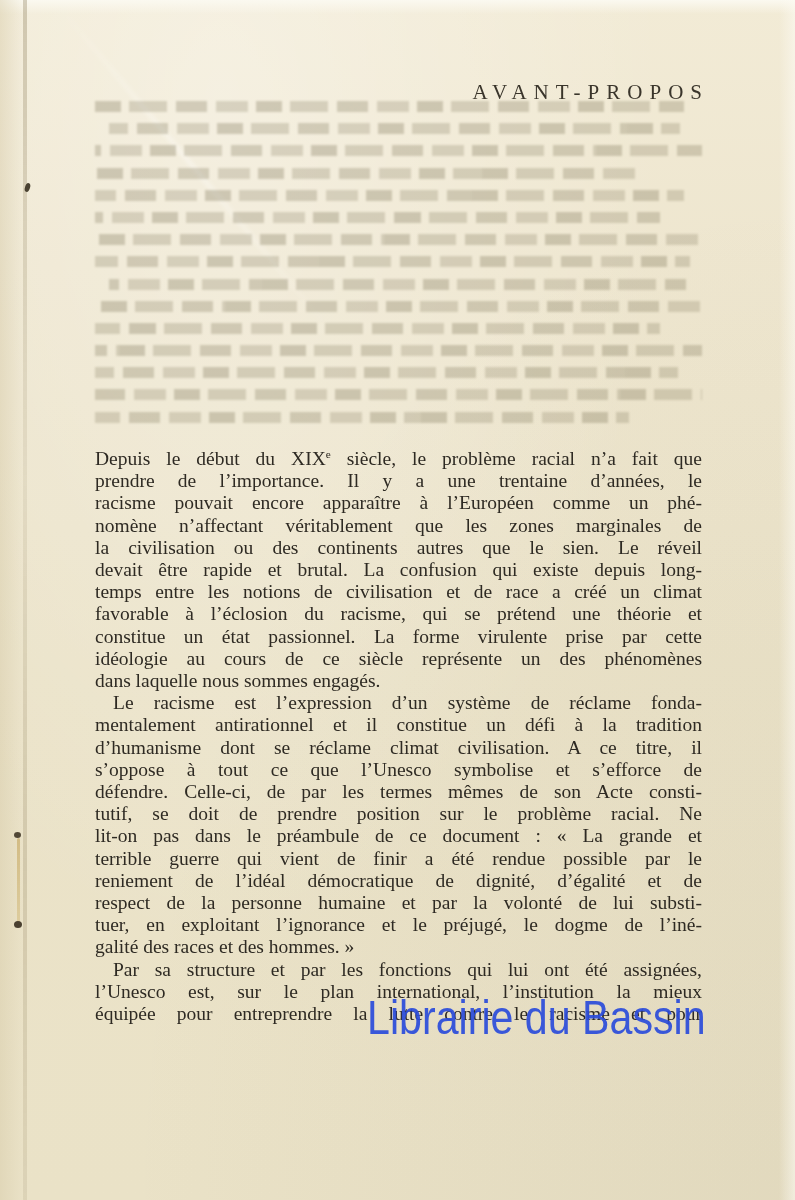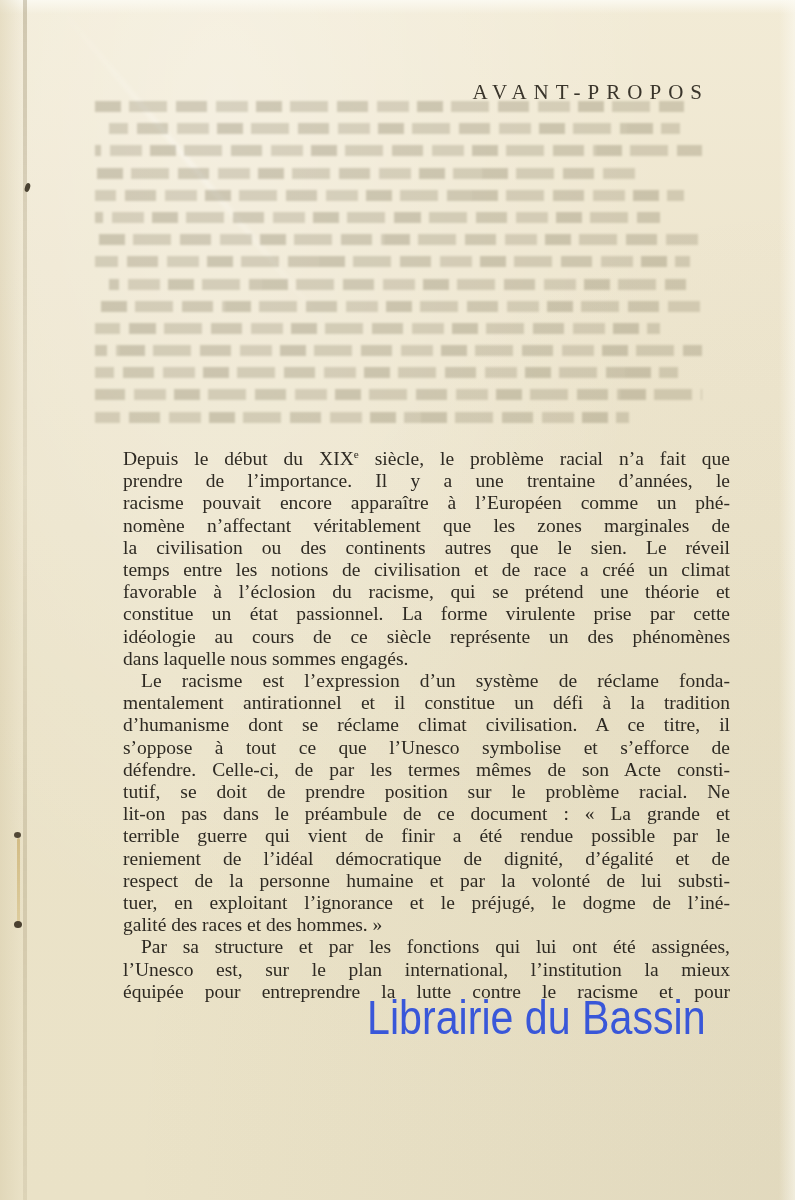--- a/index.html
+++ b/index.html
@@ -49,21 +49,21 @@
   .gl{height:11px;margin-bottom:11.2px;filter:blur(1.2px);opacity:.5;
     background:
       repeating-linear-gradient(90deg,
         rgba(118,110,80,.60) 0 26px, rgba(118,110,80,0) 26px 34px,
         rgba(118,110,80,.48) 34px 72px, rgba(118,110,80,0) 72px 81px,
         rgba(118,110,80,.55) 81px 112px, rgba(118,110,80,0) 112px 121px,
         rgba(118,110,80,.45) 121px 153px, rgba(118,110,80,0) 153px 161px);}
   
   .text{
     position:absolute;left:95px;top:448px;width:607px;
-    font-size:19.5px;line-height:22.2px;color:#2e2a23;margin-left:28px;
+    font-size:19.5px;line-height:22.2px;color:#2e2a23;
   }
   .para{margin:0;}
   .para.indent .ln:first-child{text-indent:18px;}
   .ln{text-align:justify;text-align-last:justify;white-space:normal;}
   .ln.end{text-align-last:left;}
   .ln sup{font-size:.58em;line-height:0;}
   
   .watermark{
     position:absolute;left:367px;top:993px;
     font-family:"Liberation Sans", sans-serif;
@@ -102,20 +102,21 @@
       <div class="gl" style="width: 88%; background-position-x: -742px; margin-left: 0px;"></div>
     </div>
 
   <div class="text">
       <div class="para">
         <div class="ln">Depuis le début du XIX<sup>e</sup> siècle, le problème racial n’a fait que</div>
         <div class="ln">prendre de l’importance. Il y a une trentaine d’années, le</div>
         <div class="ln">racisme pouvait encore apparaître à l’Européen comme un phé-</div>
         <div class="ln">nomène n’affectant véritablement que les zones marginales de</div>
         <div class="ln">la civilisation ou des continents autres que le sien. Le réveil</div>
+        <div class="ln">devait être rapide et brutal. La confusion qui existe depuis long-</div>
         <div class="ln">temps entre les notions de civilisation et de race a créé un climat</div>
         <div class="ln">favorable à l’éclosion du racisme, qui se prétend une théorie et</div>
         <div class="ln">constitue un état passionnel. La forme virulente prise par cette</div>
         <div class="ln">idéologie au cours de ce siècle représente un des phénomènes</div>
         <div class="ln end">dans laquelle nous sommes engagés.</div>
       </div>
       <div class="para indent">
         <div class="ln">Le racisme est l’expression d’un système de réclame fonda-</div>
         <div class="ln">mentalement antirationnel et il constitue un défi à la tradition</div>
         <div class="ln">d’humanisme dont se réclame climat civilisation. A ce titre, il</div>

